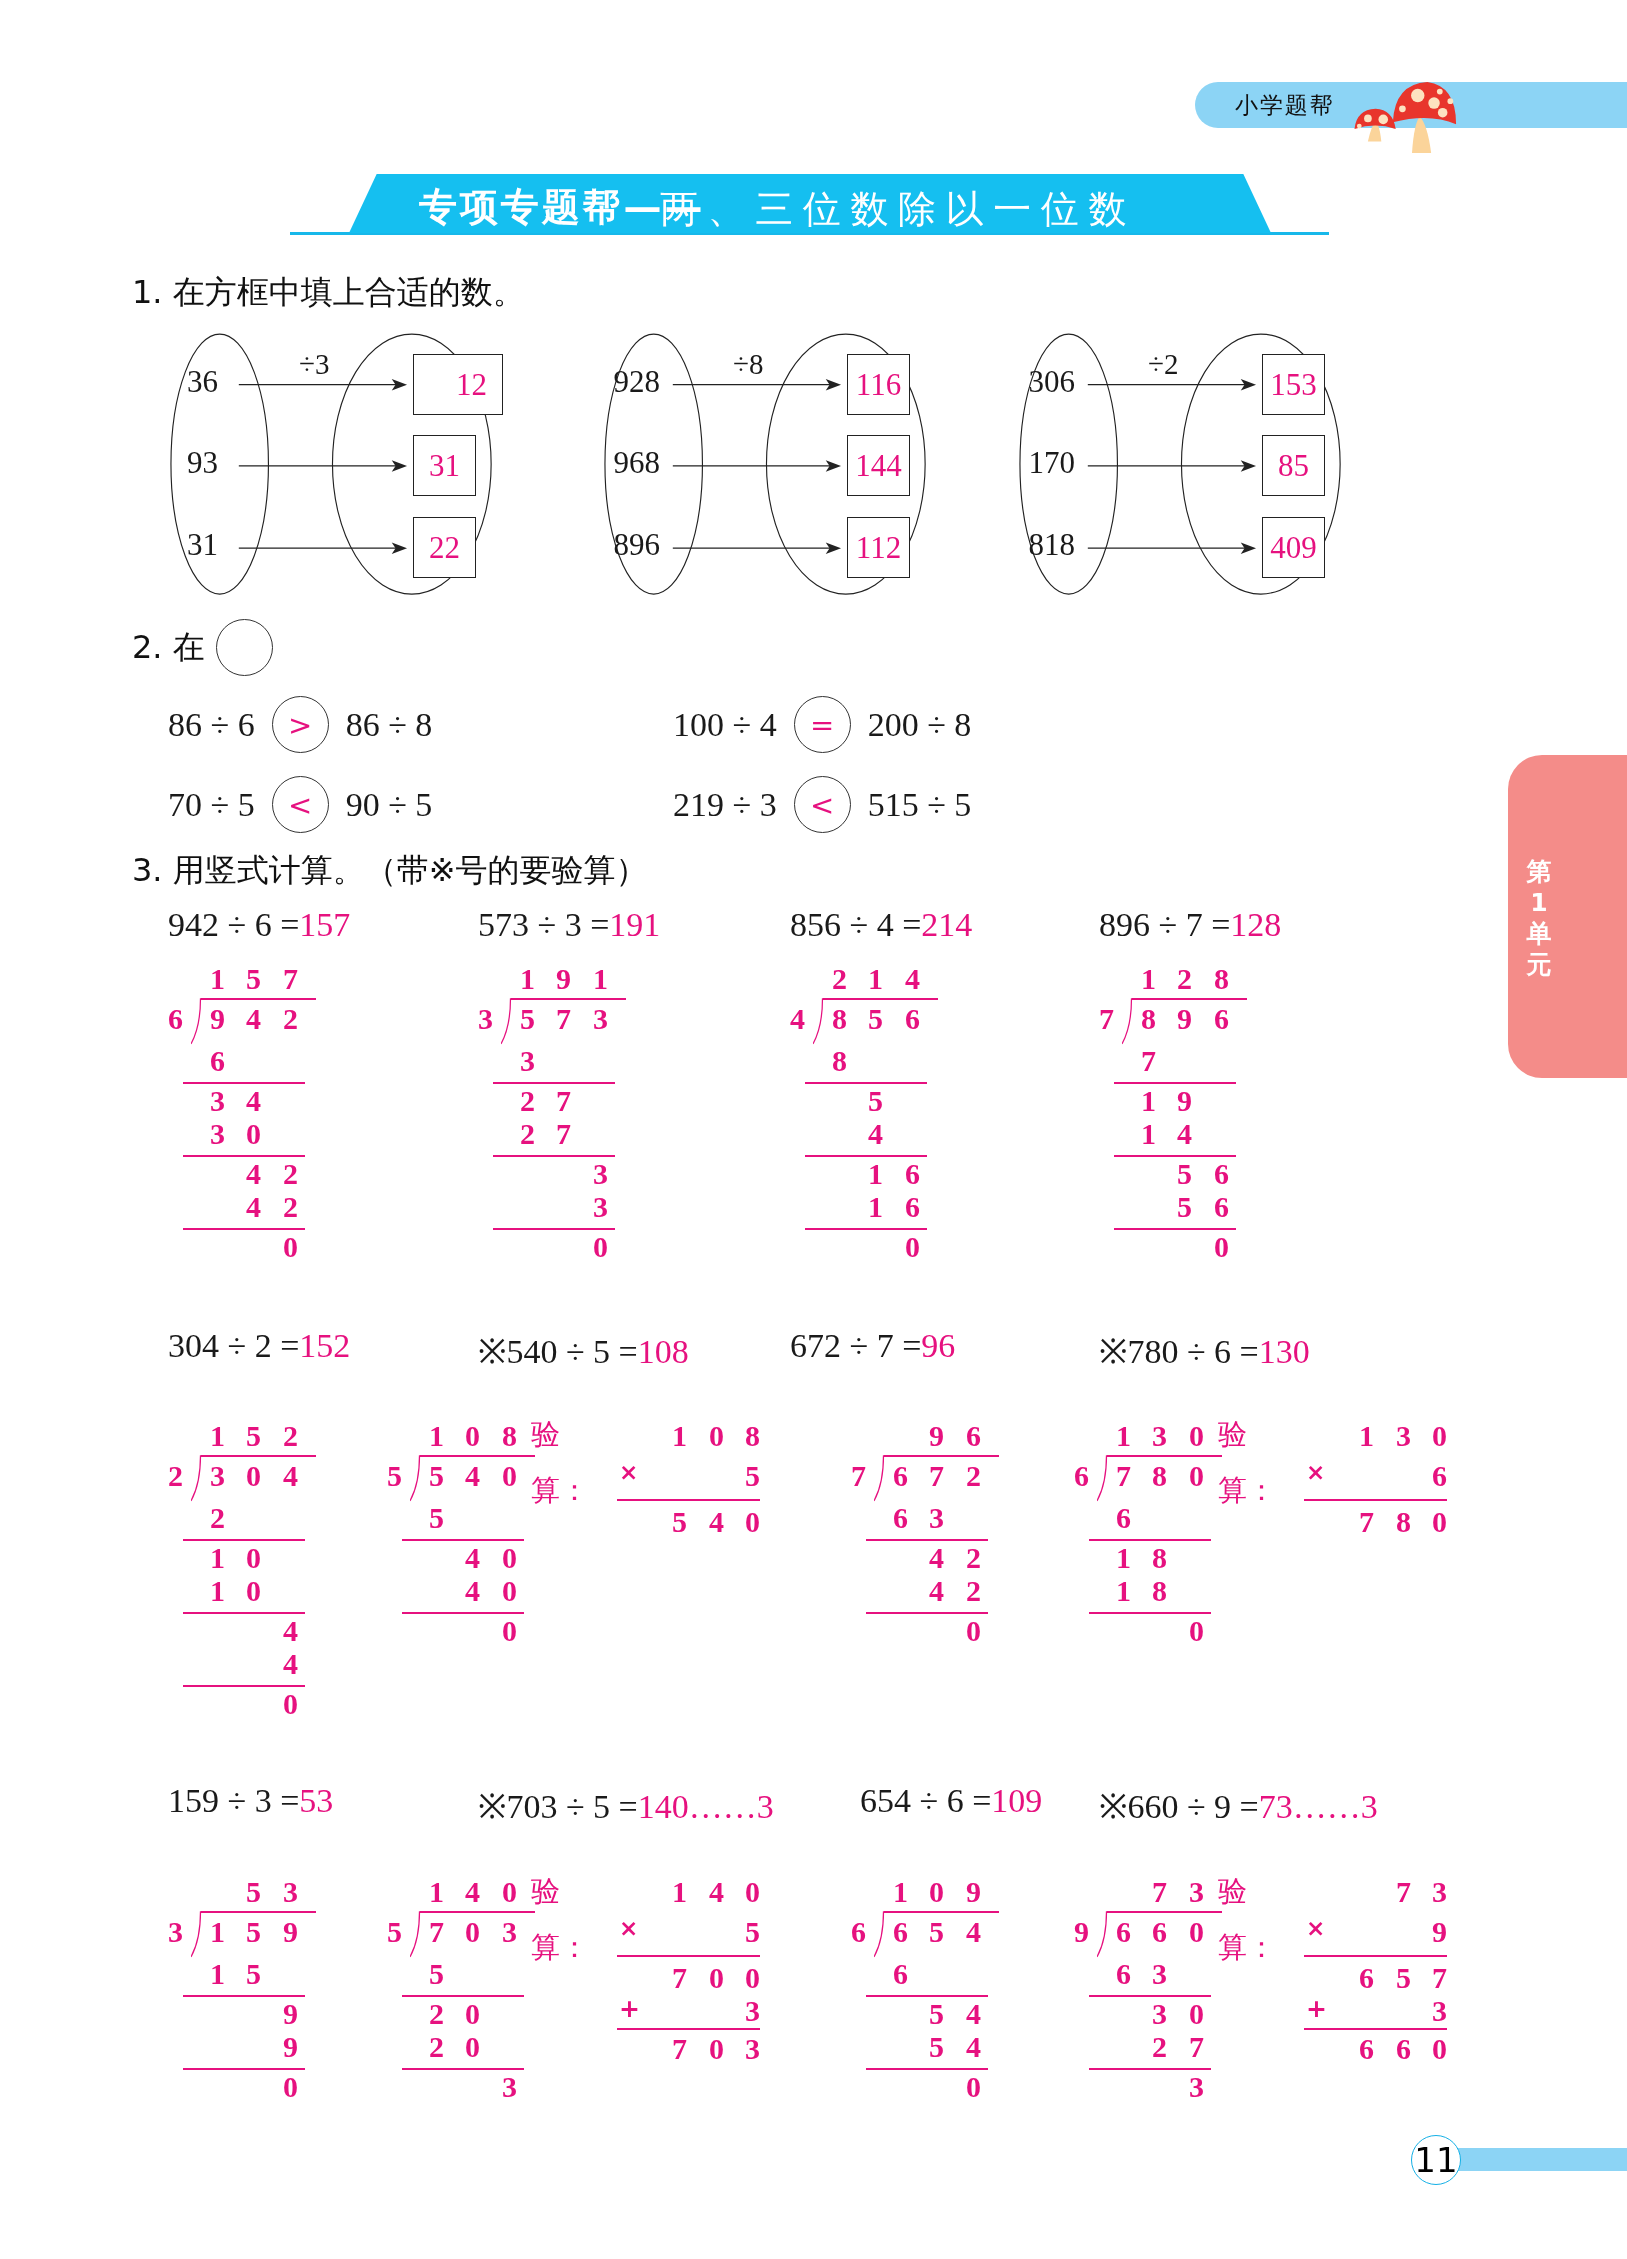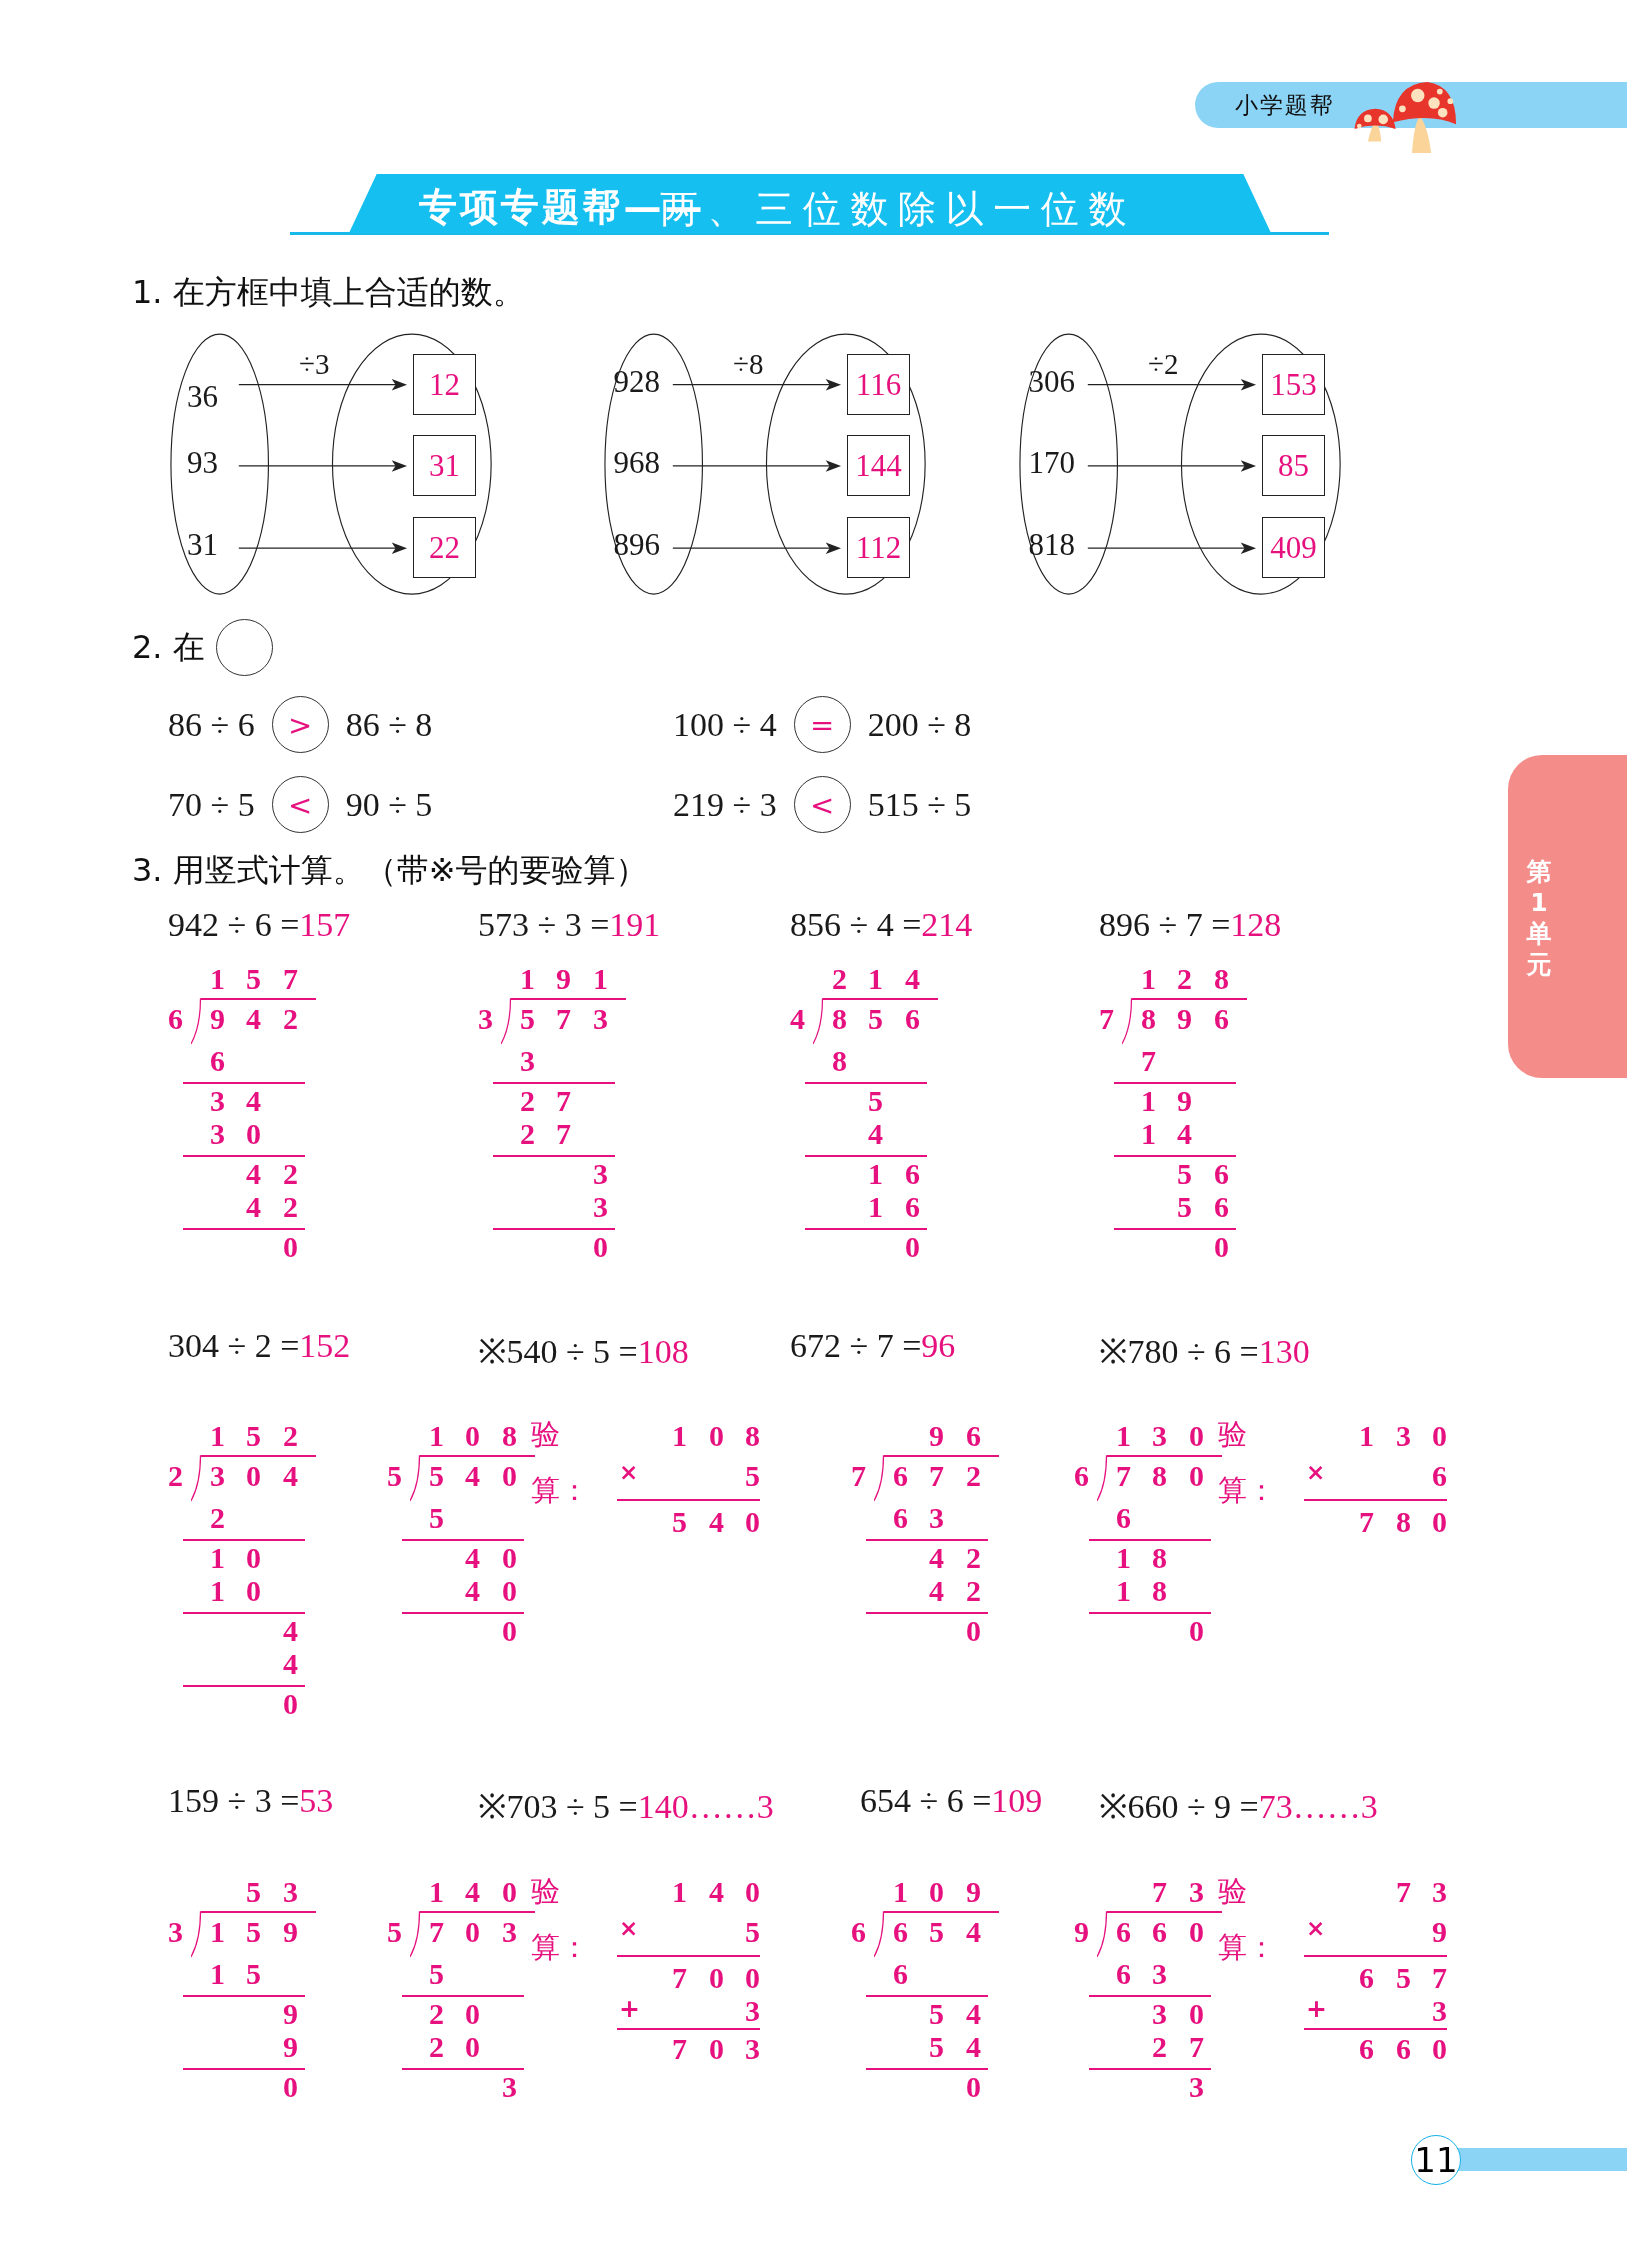--- a/index.html
+++ b/index.html
@@ -89,22 +89,22 @@
     <ellipse cx="52" cy="137" rx="51" ry="136" fill="none" stroke="#222" stroke-width="1.2"></ellipse>
     <ellipse cx="253" cy="137" rx="83" ry="136" fill="none" stroke="#222" stroke-width="1.2"></ellipse>
     <line x1="72" y1="54" x2="240" y2="54" stroke="#222" stroke-width="1.3"></line>
       <polygon points="232,48 248,54 232,60 236,54" fill="#222"></polygon>
         <line x1="72" y1="139" x2="240" y2="139" stroke="#222" stroke-width="1.3"></line>
       <polygon points="232,133 248,139 232,145 236,139" fill="#222"></polygon>
         <line x1="72" y1="225" x2="240" y2="225" stroke="#222" stroke-width="1.3"></line>
       <polygon points="232,219 248,225 232,231 236,225" fill="#222"></polygon>
   </svg>
       <div class="op" style="left: 129px; top: 15.3px;">÷3</div>
-      <div class="num" style="left: 17px; top: 46px;">36</div>
-      <div class="box" style="left: 243px; top: 21px;">12</div>
+      <div class="num" style="left: 17px; top: 31px;">36</div>
+      <div class="box" style="left: 243px; top: 21px; padding-left: 27px;">12</div>
       <div class="num" style="left: 17px; top: 112px;">93</div>
       <div class="box" style="left: 243px; top: 102px;">31</div>
       <div class="num" style="left: 17px; top: 194px;">31</div>
       <div class="box" style="left: 243px; top: 184px;">22</div>
     </div>
     <div class="map" style="left: 604px; top: 333px;">
       <svg width="497" height="287" viewBox="0 0 520 300">
     <ellipse cx="52" cy="137" rx="51" ry="136" fill="none" stroke="#222" stroke-width="1.2"></ellipse>
     <ellipse cx="253" cy="137" rx="83" ry="136" fill="none" stroke="#222" stroke-width="1.2"></ellipse>
     <line x1="72" y1="54" x2="240" y2="54" stroke="#222" stroke-width="1.3"></line>

